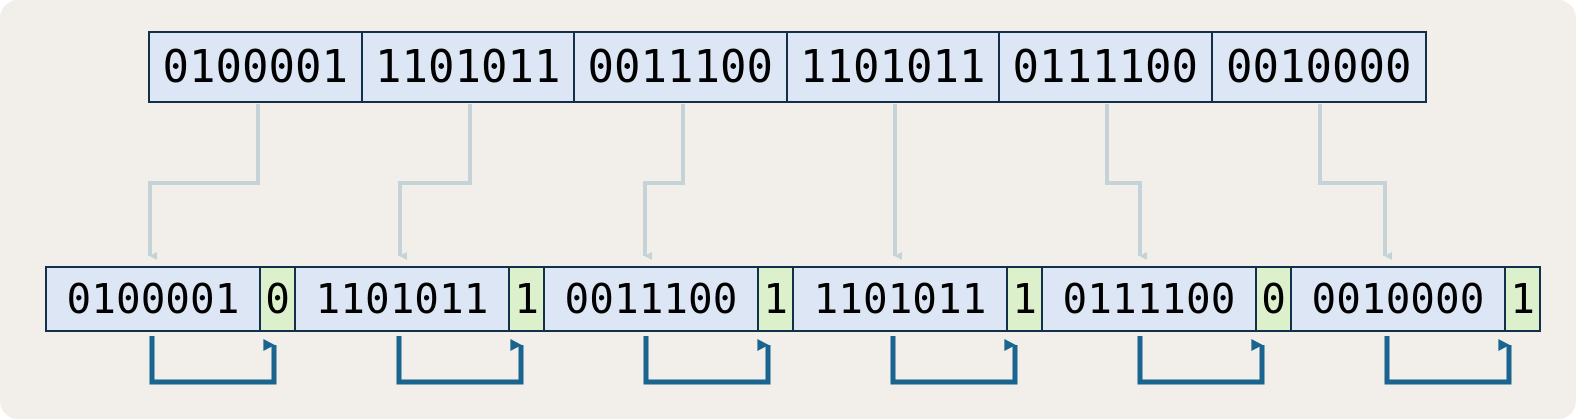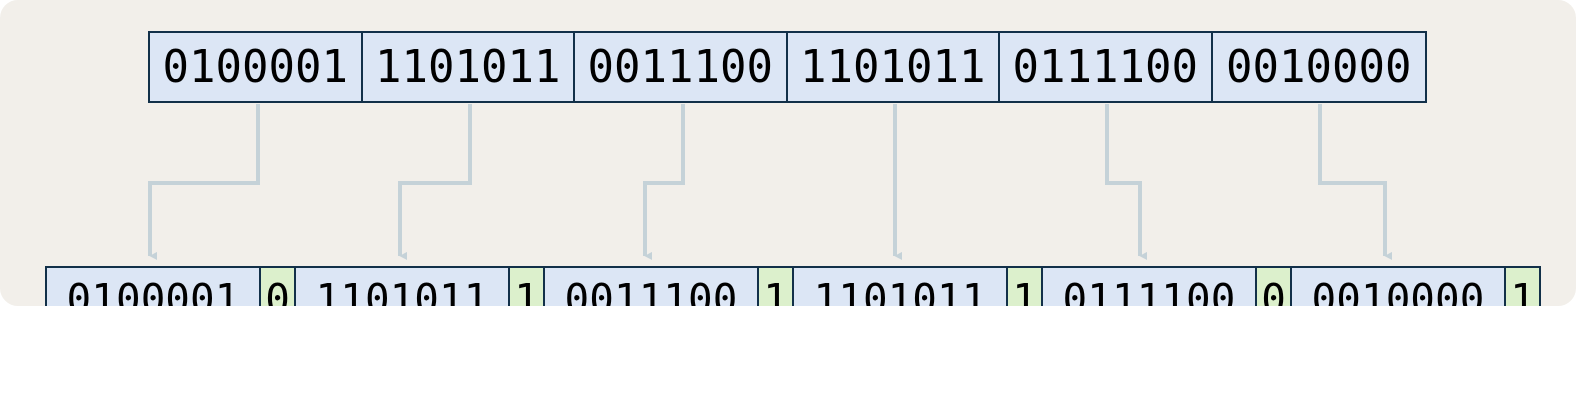--- a/index.html
+++ b/index.html
@@ -3,21 +3,21 @@
 <meta charset="utf-8">
 <style>
   html, body {
     margin: 0;
     padding: 0;
     background: #ffffff;
   }
   #canvas {
     position: relative;
     width: 1576px;
-    height: 306px;
+    height: 419px;
     background: #f2efea;
     border-radius: 18px;
     overflow: hidden;
     font-family: "DejaVu Sans Mono", "Liberation Mono", monospace;
   }
 
   
   #top-row {
     position: absolute;
     left: 148px;

